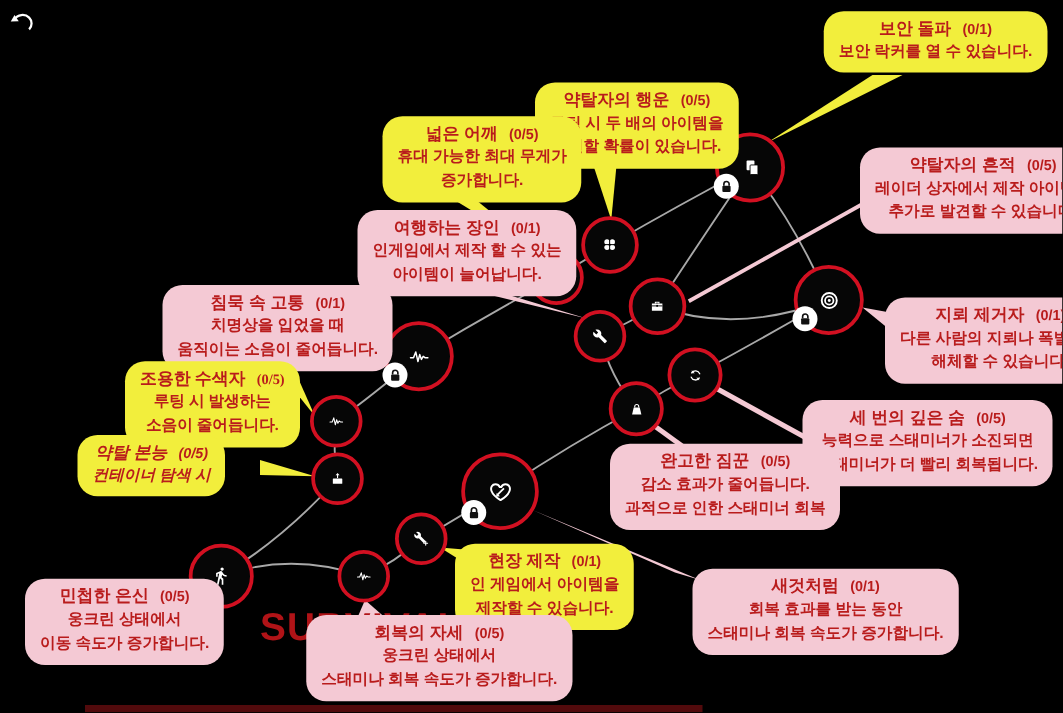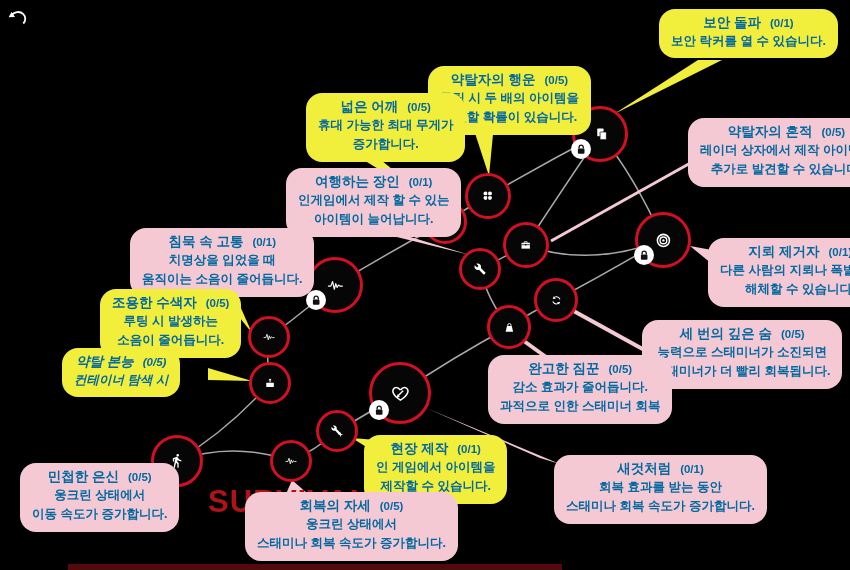--- a/index.html
+++ b/index.html
@@ -6,21 +6,21 @@
   #stage{position:relative;width:850px;height:570px;background:#000;overflow:hidden;
          font-family:"Liberation Sans",sans-serif;}
   #scene-svg{position:absolute;left:0;top:0;z-index:1;}
   .edge{fill:none;stroke:#c6c6c6;stroke-width:1.5;opacity:.85;}
   .node{position:absolute;border-radius:50%;background:#060606;border:3.5px solid #d21021;
         box-sizing:border-box;display:flex;align-items:center;justify-content:center;z-index:3;}
   .node svg{width:58%;height:58%;display:block;}
   .badge{position:absolute;background:#fff;border-radius:50%;z-index:4;
          display:flex;align-items:center;justify-content:center;}
   .badge svg{width:72%;height:72%;display:block;}
-  .tipbox{position:absolute;border-radius:16px;padding:5px 12px 7px;color:#0369a1;
+  .tipbox{position:absolute;border-radius:16px;padding:5px 12px 7px;color:#b91c1c;
           text-align:center;white-space:nowrap;z-index:5;font-weight:bold;}
   .tipbox .row{display:flex;justify-content:center;align-items:baseline;gap:9px;}
   .tipbox .title{font-size:13.5px;}
   .tipbox .count{font-size:11.5px;}
   .tipbox .desc{font-size:12.5px;line-height:1.55;}
   .yellow{background:#f2ee3c;}
   .pink{background:#f4c9d4;}
   #watermark{position:absolute;z-index:2;color:#b01317;font-weight:bold;font-size:31px;
              letter-spacing:1px;}
   #bottom-bar{position:absolute;z-index:2;}
@@ -272,21 +272,21 @@
         <div class="desc">추가로 발견할 수 있습니다.</div>
       </div>
       <div class="tipbox pink" style="left: 130px; top: 228px;">
         <div class="row">
           <span class="title">침묵 속 고통</span>
           <span class="count">(0/1)</span>
         </div>
         <div class="desc">치명상을 입었을 때</div>
         <div class="desc">움직이는 소음이 줄어듭니다.</div>
       </div>
-      <div class="tipbox yellow" style="left: 100px; top: 289px;">
+      <div class="tipbox yellow" style="left: 100px; top: 289px; font-family: Liberation Serif, serif;">
         <div class="row">
           <span class="title">조용한 수색자</span>
           <span class="count">(0/5)</span>
         </div>
         <div class="desc">루팅 시 발생하는</div>
         <div class="desc">소음이 줄어듭니다.</div>
       </div>
       <div class="tipbox yellow" style="left: 62px; top: 348px; font-style: italic;">
         <div class="row">
           <span class="title">약탈 본능</span>

